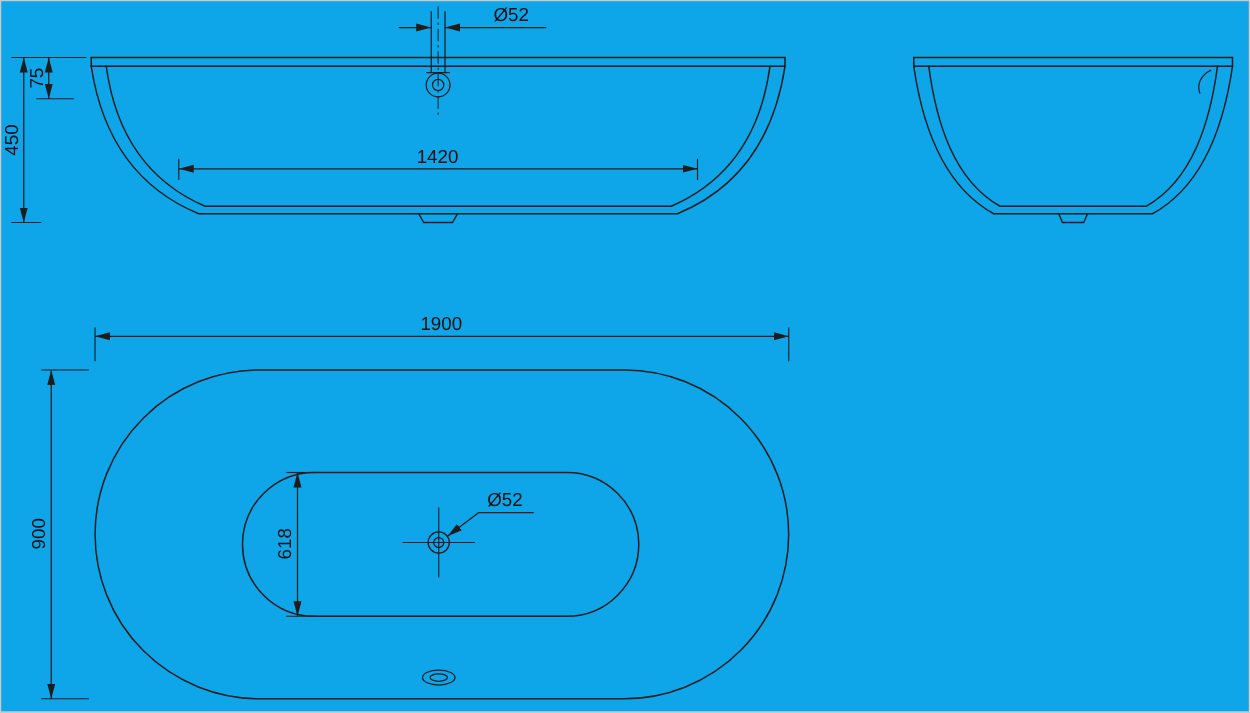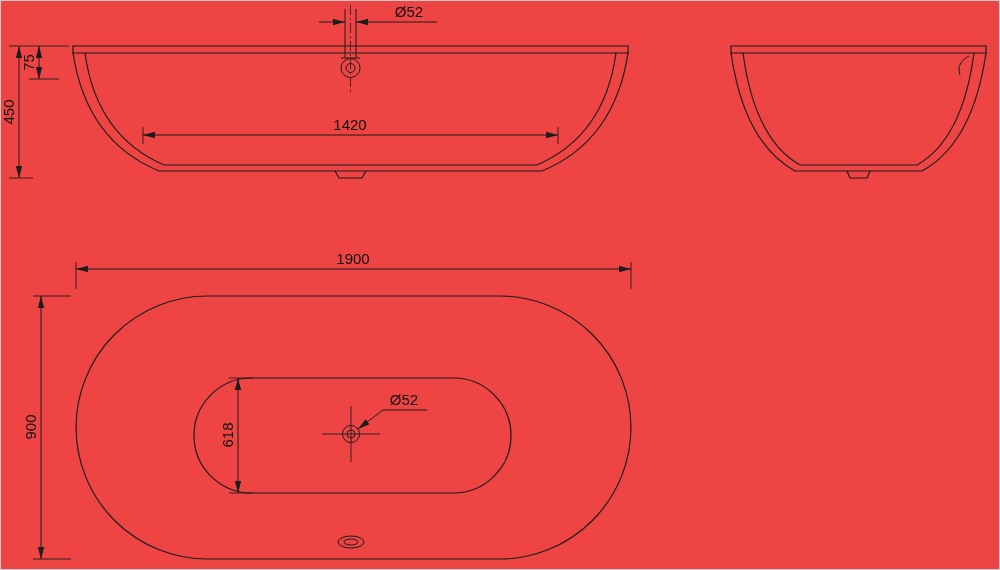--- a/index.html
+++ b/index.html
@@ -1,21 +1,21 @@
 <!DOCTYPE html>
 <html><head>
 <meta charset="utf-8">
 <style>
   html, body { margin: 0; padding: 0; background: #fff; }
   .canvas {
     position: relative;
     width: 998px;
     height: 568px;
     border: 1px solid #c9c9c9;
-    background: #ef4444;
+    background: #0ea5e9;
     overflow: hidden;
   }
   svg { display: block; }
   .outline { fill: none; stroke: #1d1d1d; stroke-width: 1.2; stroke-linecap: round; }
   .thin    { fill: none; stroke: #1d1d1d; stroke-width: 1; stroke-linecap: butt; }
   .dim     { fill: none; stroke: #1d1d1d; stroke-width: 1; }
   .ext     { fill: none; stroke: #1d1d1d; stroke-width: 0.9; }
   .cline   { fill: none; stroke: #1d1d1d; stroke-width: 0.8; stroke-dasharray: 10 3 2 3; }
   .dimtext {
     font-family: "Liberation Sans", "DejaVu Sans", sans-serif;

